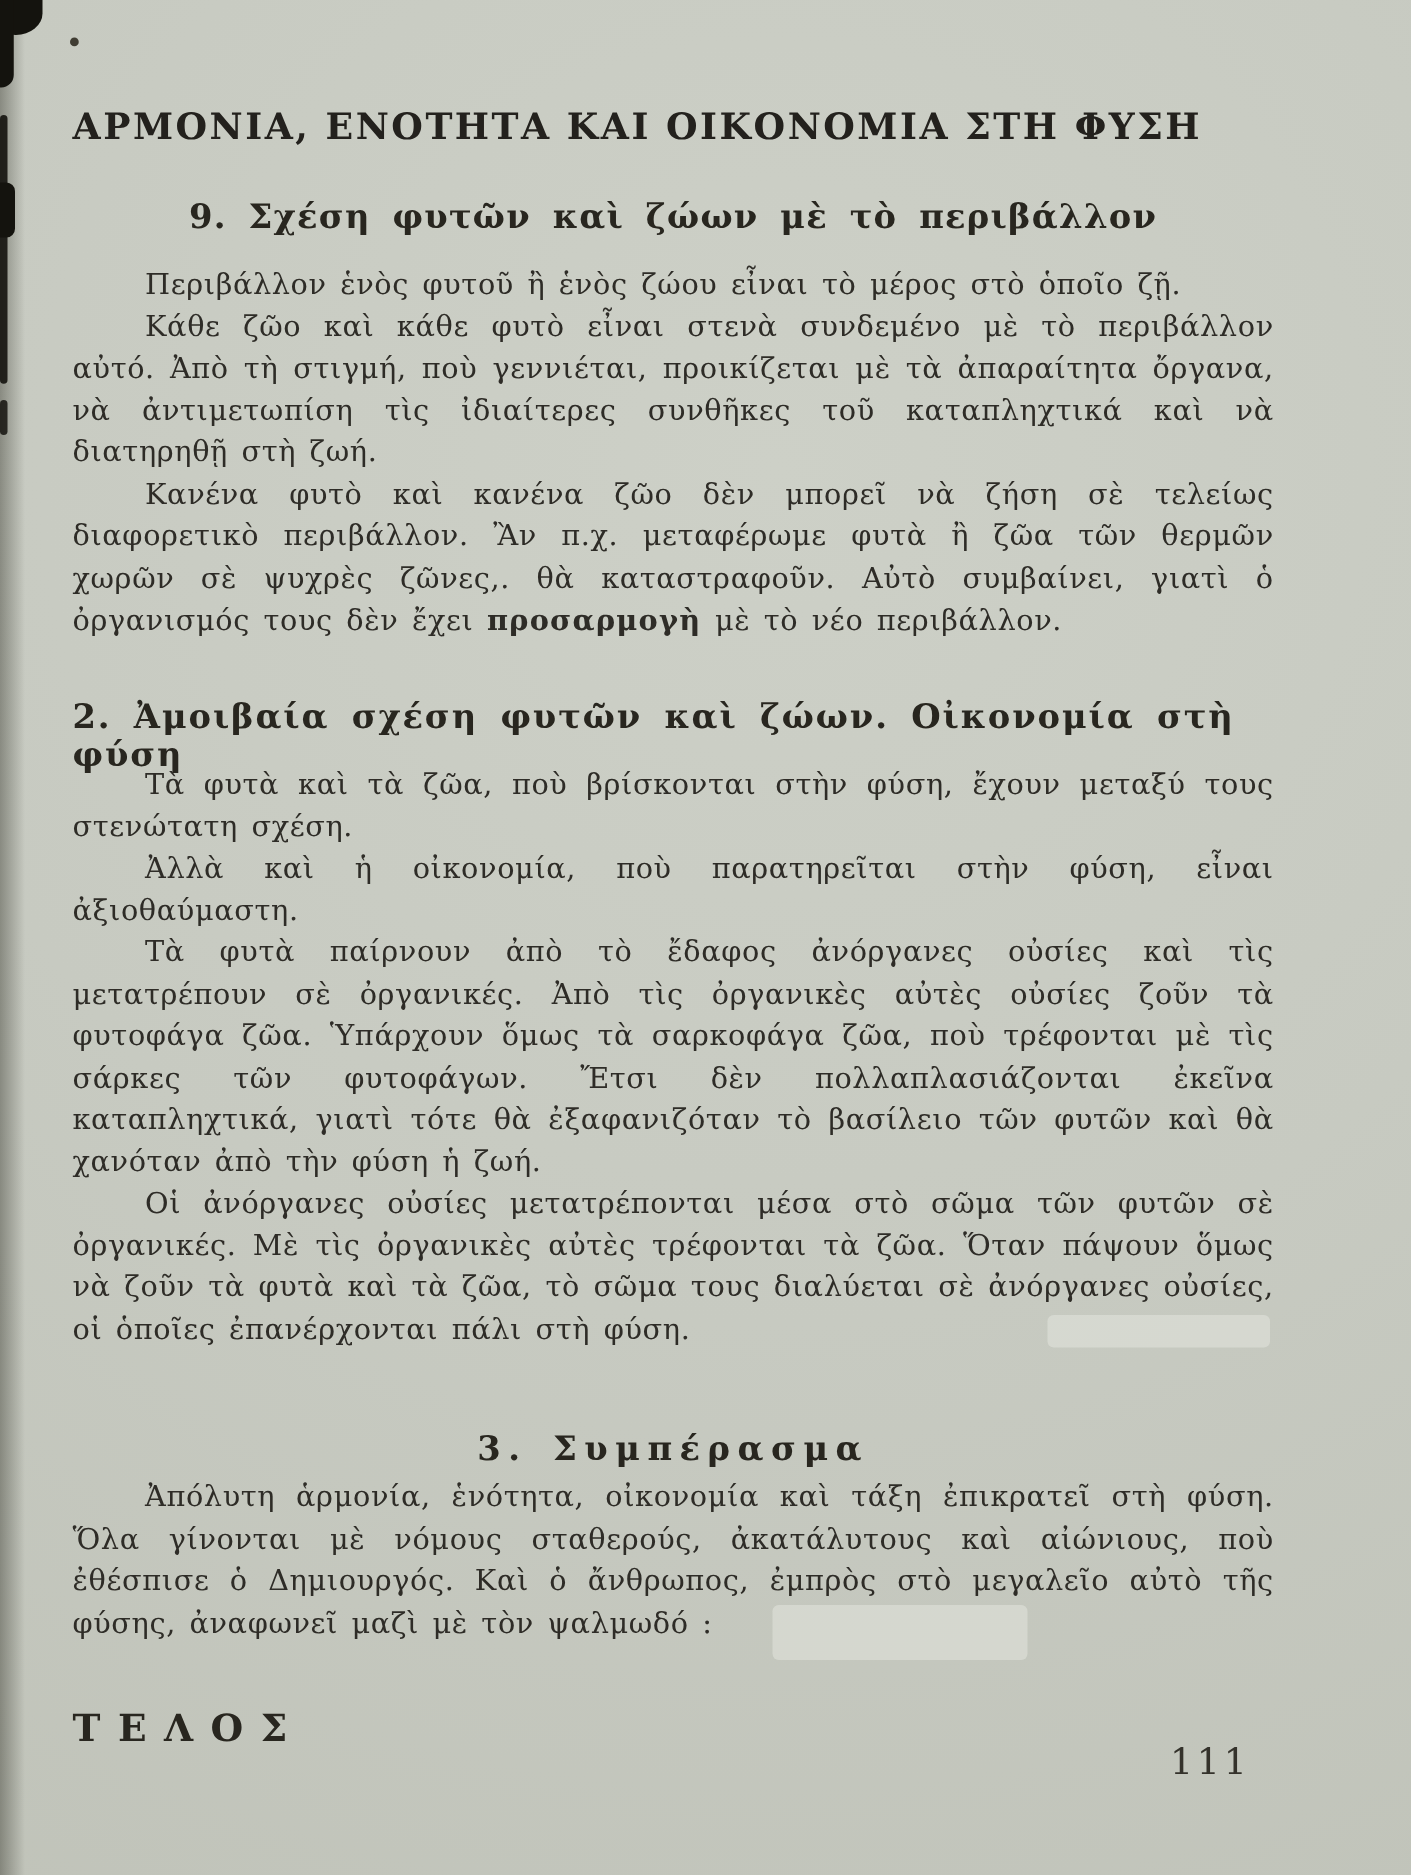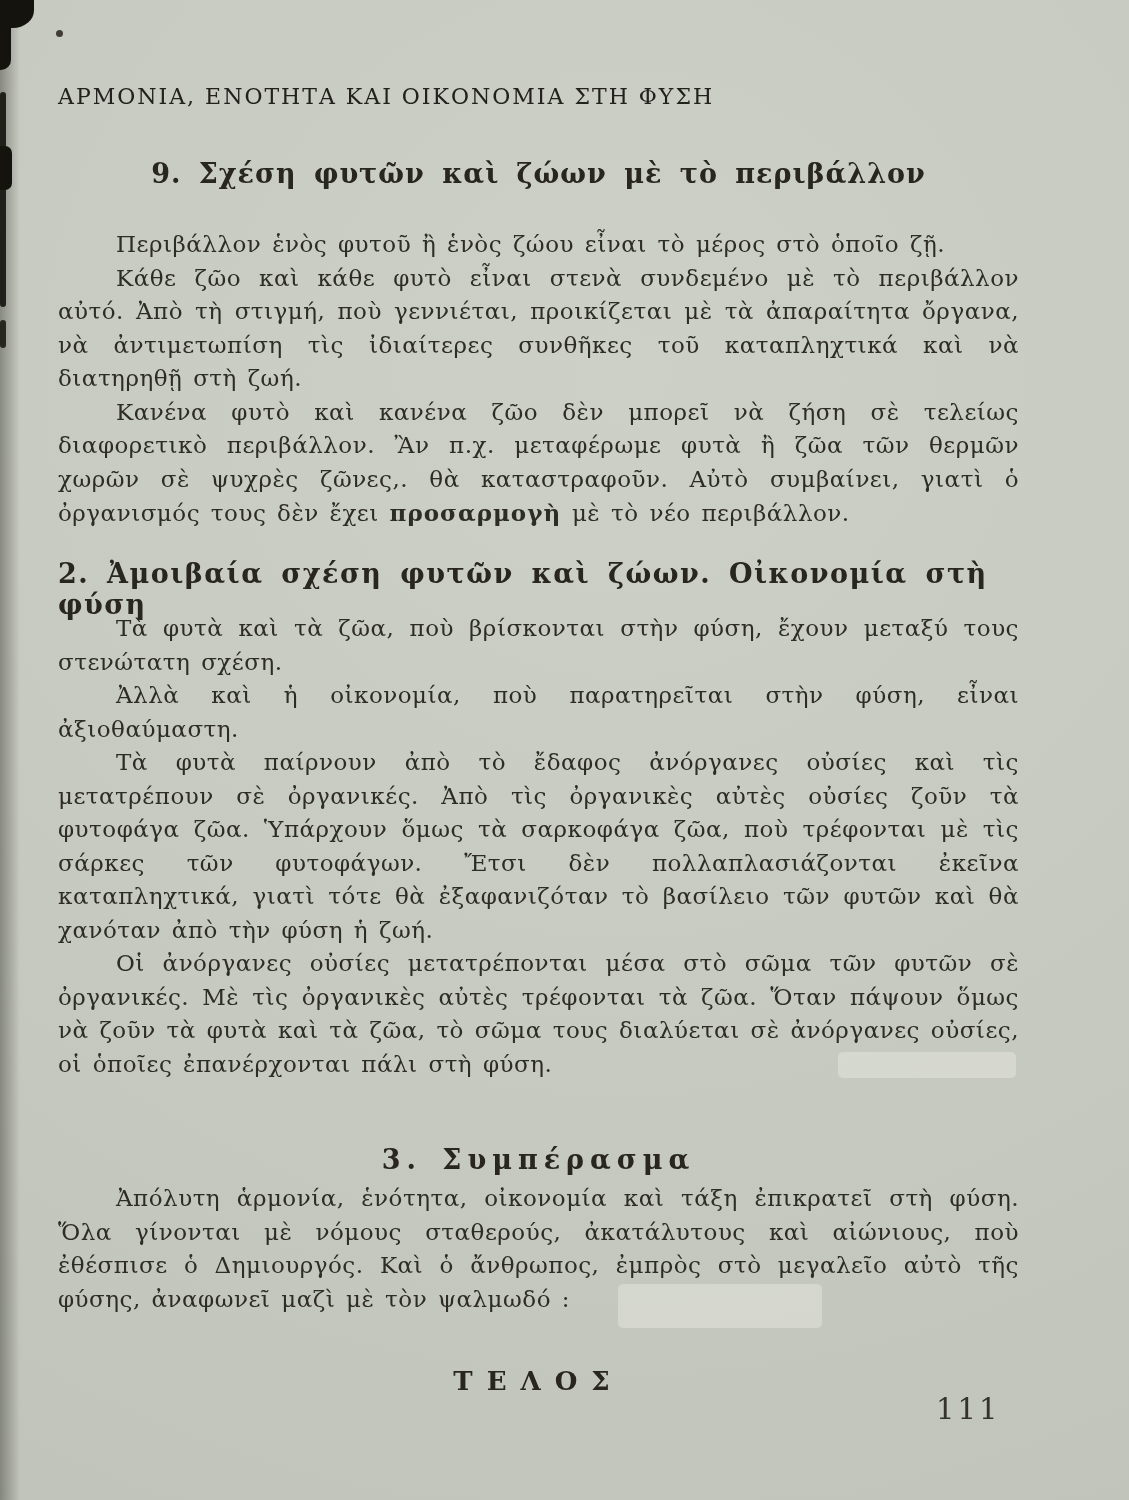--- a/index.html
+++ b/index.html
@@ -29,46 +29,46 @@
   .blot-e { left: 0; top: 320px; width: 6px; height: 28px; border-radius: 3px; opacity: 0.85; }
   .speck { position: absolute; left: 56px; top: 30px; width: 7px; height: 7px;
     border-radius: 50%; background: #403d33; }
   .patch { position: absolute; background: rgba(237,239,230,0.42); border-radius: 5px; }
   .patch-1 { left: 838px; top: 1052px; width: 178px; height: 26px; }
   .patch-2 { left: 618px; top: 1284px; width: 204px; height: 44px; }
   
   .blk { position: absolute; left: 58px; width: 961px; }
   .title {
     top: 84px; margin: 0;
-    font-size: 22px; font-weight: normal; letter-spacing: 2px;
+    font-size: 29px; font-weight: bold; letter-spacing: 2px;
     color: #23211d; white-space: nowrap;
   }
   h2 { margin: 0; font-size: 27px; font-weight: bold; color: #28261f; }
   .s1h { top: 158px; text-align: center; letter-spacing: 1px; word-spacing: 7px; }
   .s2h { top: 558px; letter-spacing: 1.5px; word-spacing: 7px; }
   .s3h { top: 1144px; text-align: center; letter-spacing: 6px; word-spacing: 5px; }
-  .s1b { top: 228px; }
+  .s1b { top: 212px; }
   .s2b { top: 612px; }
   .s3b { top: 1182px; }
   p.body {
     margin: 0;
     font-size: 23px; line-height: 33.5px;
     text-align: justify; text-indent: 58px;
     letter-spacing: 0.5px; word-spacing: 3px;
   }
   .bold-term { font-weight: bold; letter-spacing: 1px; }
   .quote {
     top: 1314px; margin: 0;
     font-size: 23px; line-height: 34px; font-weight: bold;
     letter-spacing: 0.6px; word-spacing: 4px;
     text-align: justify;
   }
   .end-label {
-    top: 1366px; margin: 0; text-align: center;
-    font-size: 26px; font-weight: bold; letter-spacing: 14px;
+    top: 1366px; margin: 0; 
+    font-size: 30px; font-weight: bold; letter-spacing: 14px;
     color: #28261f;
   }
   .page-number {
     position: absolute; left: 936px; top: 1392px;
     font-size: 29px; letter-spacing: 3px; color: #34322b;
   }
 </style>
 </head>
 <body>
 

